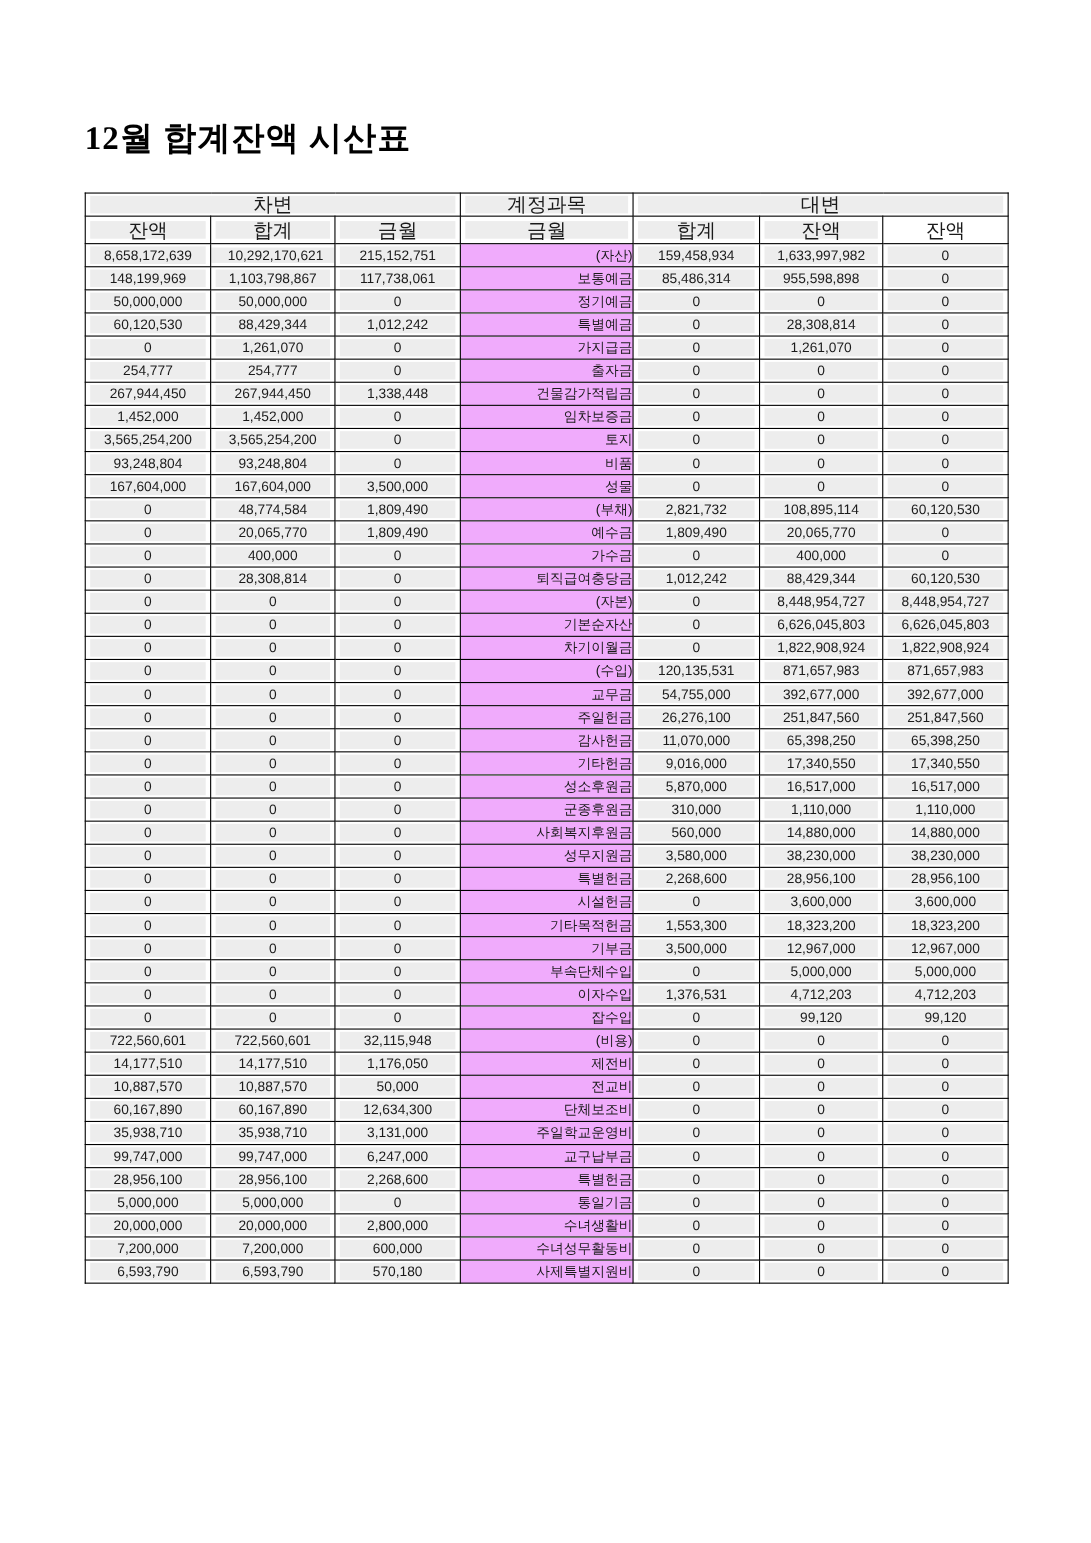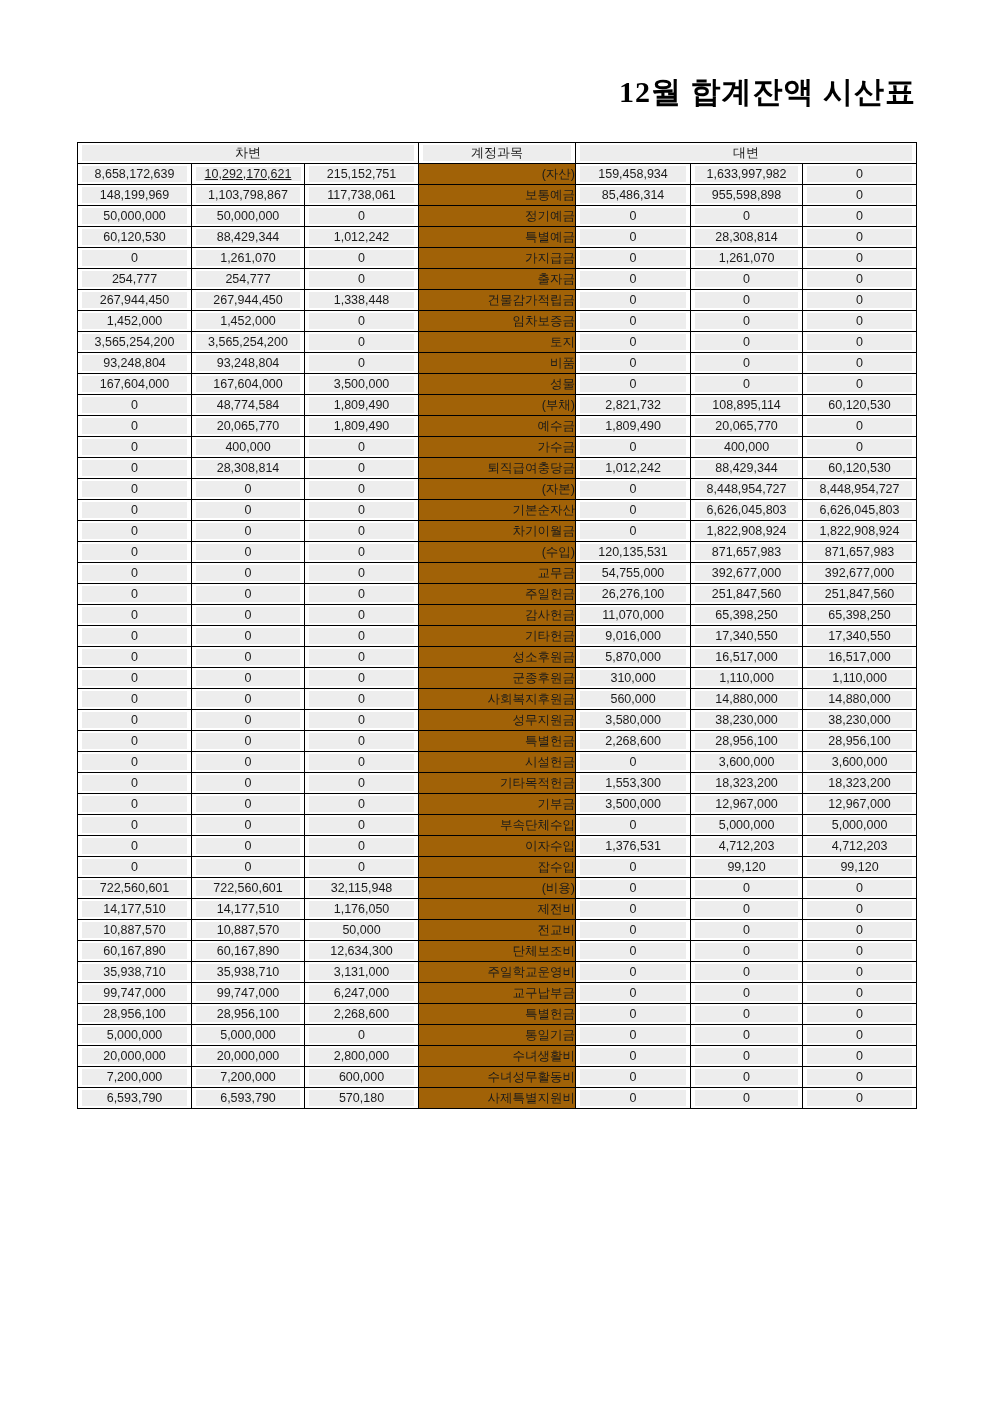--- a/index.html
+++ b/index.html
@@ -11,24 +11,24 @@
     font-family: "Liberation Sans", sans-serif;
   }
   .page {
     position: relative;
     width: 992px;
     height: 1403px;
     overflow: hidden;
   }
   .title {
     margin: 0;
-    padding-top: 72px;
+    padding-top: 105px;
     width: 839px;
     margin-left: 77px;
-    text-align: right;
+    text-align: left;
     font-family: "Liberation Serif", serif;
     font-weight: bold;
     font-size: 30px;
     color: #000000;
     letter-spacing: 1px;
   }
   table.tb {
     border-collapse: collapse;
     table-layout: fixed;
     width: 839px;
@@ -36,45 +36,44 @@
     margin-top: 29px;
   }
   table.tb th, table.tb td {
     border: 1px solid #000000;
     padding: 0;
     vertical-align: middle;
     font-weight: normal;
     color: #1a1a1a;
     overflow: hidden;
   }
-  table.tb thead th { height: 20px; font-size: 13px; }
+  table.tb thead th { height: 20px; font-size: 18px; }
   table.tb tbody td { height: 20px; font-size: 12.5px; }
   .patch {
     background: #ededed;
     margin: 2px 4px;
     line-height: 16px;
     text-align: center;
     overflow-wrap: anywhere;
   }
   .patch.narrow {
-    width: 105px;
+    width: 117px;
     margin: 1px auto;
     line-height: 14px;
-    text-decoration: underline;
   }
   th.plain {
     text-align: center;
     background: #ffffff;
   }
   td.acct {
     text-align: right;
     padding-right: 3px;
     color: #2323cb;
     font-size: 13px;
-    background: #a16207;
+    background: #f0abfc;
     white-space: nowrap;
   }
   td.num { background: #ffffff; }
 </style>
 </head>
 <body>
 
 <div class="page">
 
   <h1 class="title">12월 합계잔액 시산표</h1>
@@ -94,20 +93,41 @@
         <th colspan="3">
           <div class="patch">차변</div>
         </th>
         <th>
           <div class="patch">계정과목</div>
         </th>
         <th colspan="3">
           <div class="patch">대변</div>
         </th>
       </tr>
+      <tr>
+        <th>
+          <div class="patch">잔액</div>
+        </th>
+        <th>
+          <div class="patch">합계</div>
+        </th>
+        <th>
+          <div class="patch">금월</div>
+        </th>
+        <th>
+          <div class="patch">금월</div>
+        </th>
+        <th>
+          <div class="patch">합계</div>
+        </th>
+        <th>
+          <div class="patch">잔액</div>
+        </th>
+        <th class="plain">잔액</th>
+      </tr>
     </thead>
     <tbody id="table-body">
         <tr>
           <td class="num">
             <div class="patch">8,658,172,639</div>
           </td>
           <td class="num">
             <div class="patch narrow">10,292,170,621</div>
           </td>
           <td class="num">

